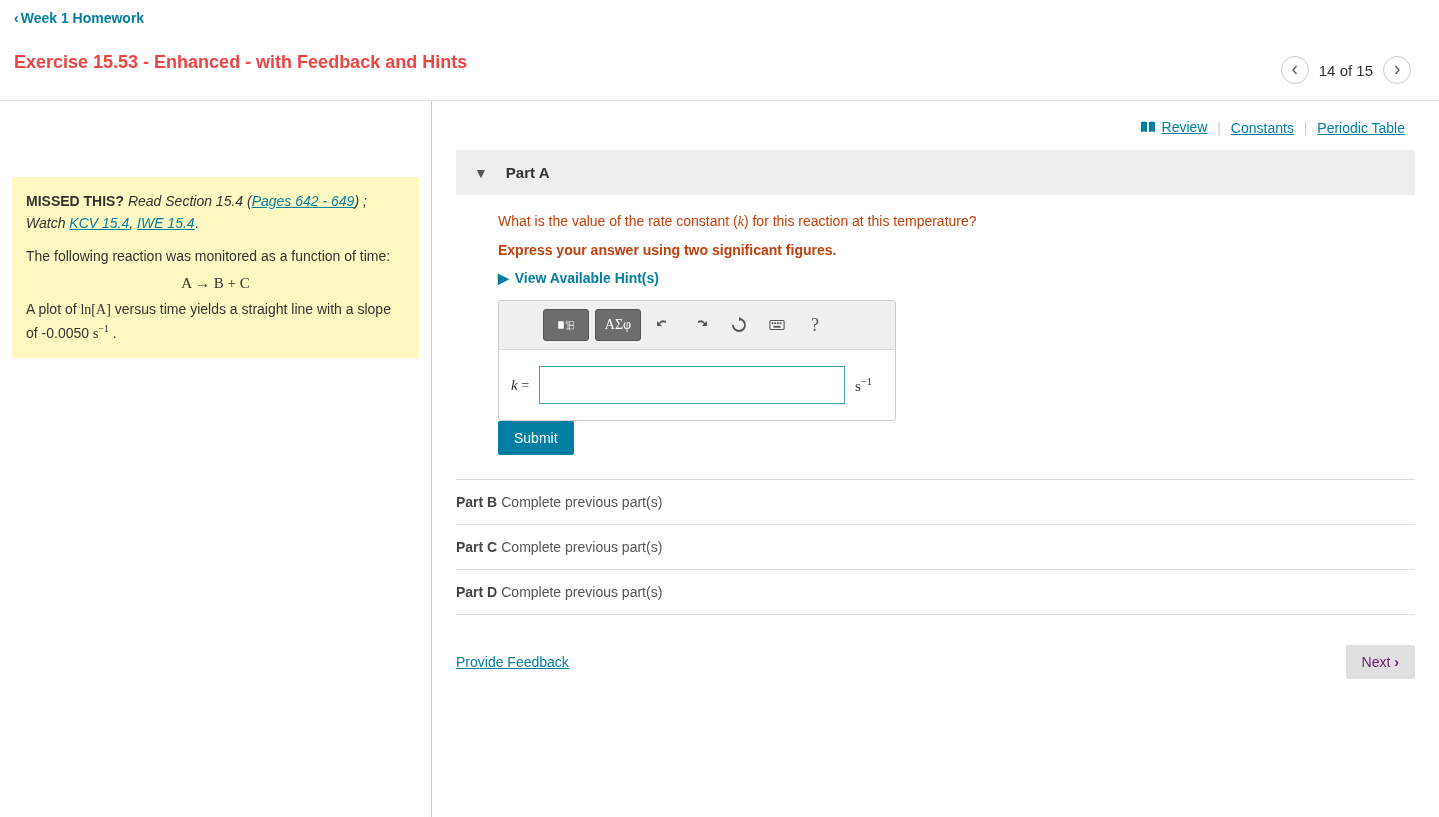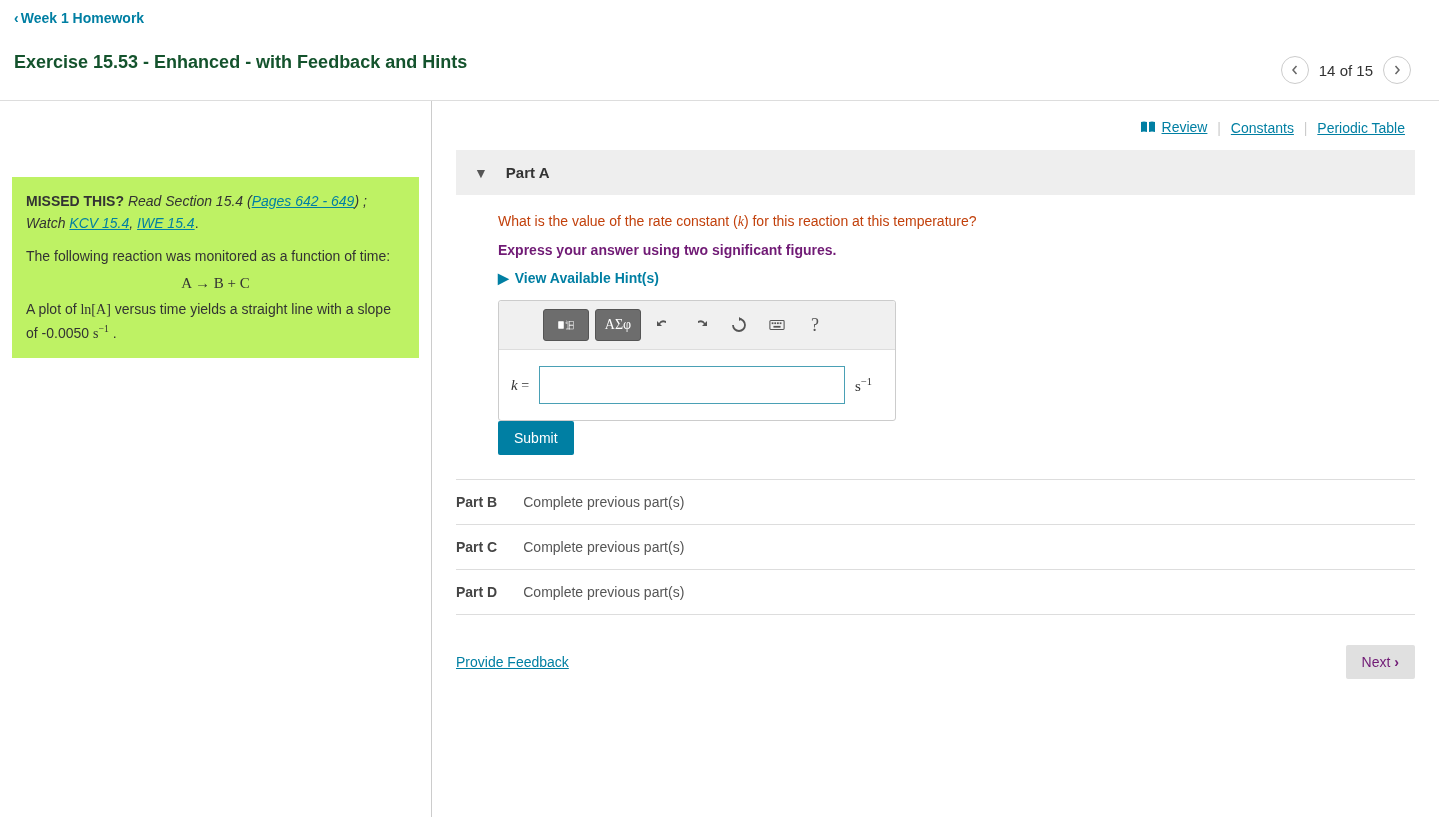--- a/index.html
+++ b/index.html
@@ -4,64 +4,64 @@
 <style>
 * { box-sizing: border-box; margin: 0; padding: 0; }
 body { font-family: -apple-system, BlinkMacSystemFont, "Segoe UI", Helvetica, Arial, sans-serif; font-size: 14px; color: #333; background: #fff; }
 a { color: #007fa3; text-decoration: underline; cursor: pointer; }
 
 .top-bar { padding: 10px 14px 0; }
 .breadcrumb { color: #007fa3; font-weight: 700; font-size: 14px; display: inline-flex; align-items: center; gap: 2px; cursor: pointer; }
 .breadcrumb-chevron { font-weight: 900; }
 
 .header-row { display: flex; align-items: center; justify-content: space-between; padding: 14px 14px 16px; border-bottom: 1px solid #ddd; }
-.exercise-title { font-size: 18px; font-weight: 700; color: #14532d; }
+.exercise-title { font-size: 18px; font-weight: 700; color: #ef4444; }
 .pager { display: flex; align-items: center; gap: 10px; color: #333; font-size: 15px; margin-right: 14px; margin-top: 16px; }
 .pager-btn { width: 28px; height: 28px; border-radius: 50%; border: 1px solid #ccc; background: #fff; display: flex; align-items: center; justify-content: center; cursor: pointer; color: #666; }
 .pager-btn svg { width: 10px; height: 10px; }
 
 .main { display: flex; min-height: calc(100vh - 90px); }
 .left-col { width: 432px; padding: 12px; border-right: 1px solid #ccc; }
 .right-col { flex: 1; padding: 0 24px 24px; }
 
-.info-box { background: #bef264; padding: 14px; margin-top: 64px; line-height: 1.55; color: #333; }
+.info-box { background: #fef9c3; padding: 14px; margin-top: 64px; line-height: 1.55; color: #333; }
 .missed { font-weight: 700; }
 .italic { font-style: italic; }
 .equation { text-align: center; font-family: Georgia, "Times New Roman", serif; font-size: 15px; margin: 4px 0; }
 .sup { font-size: 0.7em; vertical-align: super; }
 
 .toplinks { text-align: right; padding: 18px 10px 14px; font-size: 14px; color: #999; }
 .toplinks a { color: #007fa3; }
 .toplinks .sep { color: #ccc; margin: 0 6px; }
 .review-link { color: #007fa3; font-weight: 400; display: inline-flex; align-items: center; gap: 6px; text-decoration: underline; }
 .book-icon { display: inline-flex; }
 
 .part-header { background: #eee; padding: 14px 18px; display: flex; align-items: center; gap: 18px; }
 .part-header .caret { color: #555; }
 .part-title { font-weight: 700; color: #333; font-size: 15px; }
 
 .part-body { padding: 16px 0 0 42px; }
 .question-text { color: #c2410c; margin-bottom: 10px; line-height: 1.5; }
-.bold-instr { font-weight: 700; color: #701a75; margin-bottom: 12px; }
+.bold-instr { font-weight: 700; color: #c2410c; margin-bottom: 12px; }
 .hints-link { color: #007fa3; font-weight: 700; cursor: pointer; display: inline-flex; align-items: center; gap: 6px; margin-bottom: 14px; }
 .hints-link .tri { color: #007fa3; }
 
 .answer-box { border: 1px solid #ccc; border-radius: 3px; width: 398px; padding: 0; }
 .toolbar { background: #f0f0f0; border-bottom: 1px solid #ddd; padding: 8px 44px; display: flex; align-items: center; gap: 6px; border-radius: 3px 3px 0 0; }
 .tool-btn { background: #6d6d6d; color: #fff; border: 1px solid #555; border-radius: 3px; width: 46px; height: 32px; display: flex; align-items: center; justify-content: center; font-size: 14px; cursor: pointer; font-family: Georgia, serif; }
 .tool-btn.small { background: transparent; color: #555; border: none; width: 32px; }
 .tool-btn svg { width: 16px; height: 16px; }
 .answer-row { display: flex; align-items: center; padding: 16px 12px 16px 12px; gap: 10px; font-family: Georgia, "Times New Roman", serif; }
 .k-eq { font-style: italic; font-size: 15px; }
 .answer-input { flex: 0 0 306px; height: 38px; border: 1px solid #4aa0b5; background: #fff; padding: 0 8px; font-size: 15px; }
 .unit { font-family: Georgia, serif; font-size: 15px; }
 
 .submit-btn { background: #007fa3; color: #fff; border: none; padding: 9px 16px; font-size: 14px; font-weight: 500; cursor: pointer; margin-top: 0; border-radius: 2px; }
 
-.part-locked { display: flex; align-items: center; gap: 26px; padding: 14px 0; border-top: 1px solid #ddd; color: #555; }
+.part-locked { display: flex; align-items: center; gap: 4px; padding: 14px 0; border-top: 1px solid #ddd; color: #555; }
 .part-locked .pl-label { font-weight: 700; color: #444; }
 .parts-locked-wrap { margin-top: 24px; }
 
 .footer-row { display: flex; justify-content: space-between; align-items: center; margin-top: 30px; }
 .next-btn { background: #e0e0e0; color: #701a75; border: none; padding: 9px 16px; font-size: 14px; cursor: pointer; display: inline-flex; align-items: center; gap: 4px; border-radius: 2px; }
 </style>
 </head>
 <body>
 
 <div class="top-bar">

